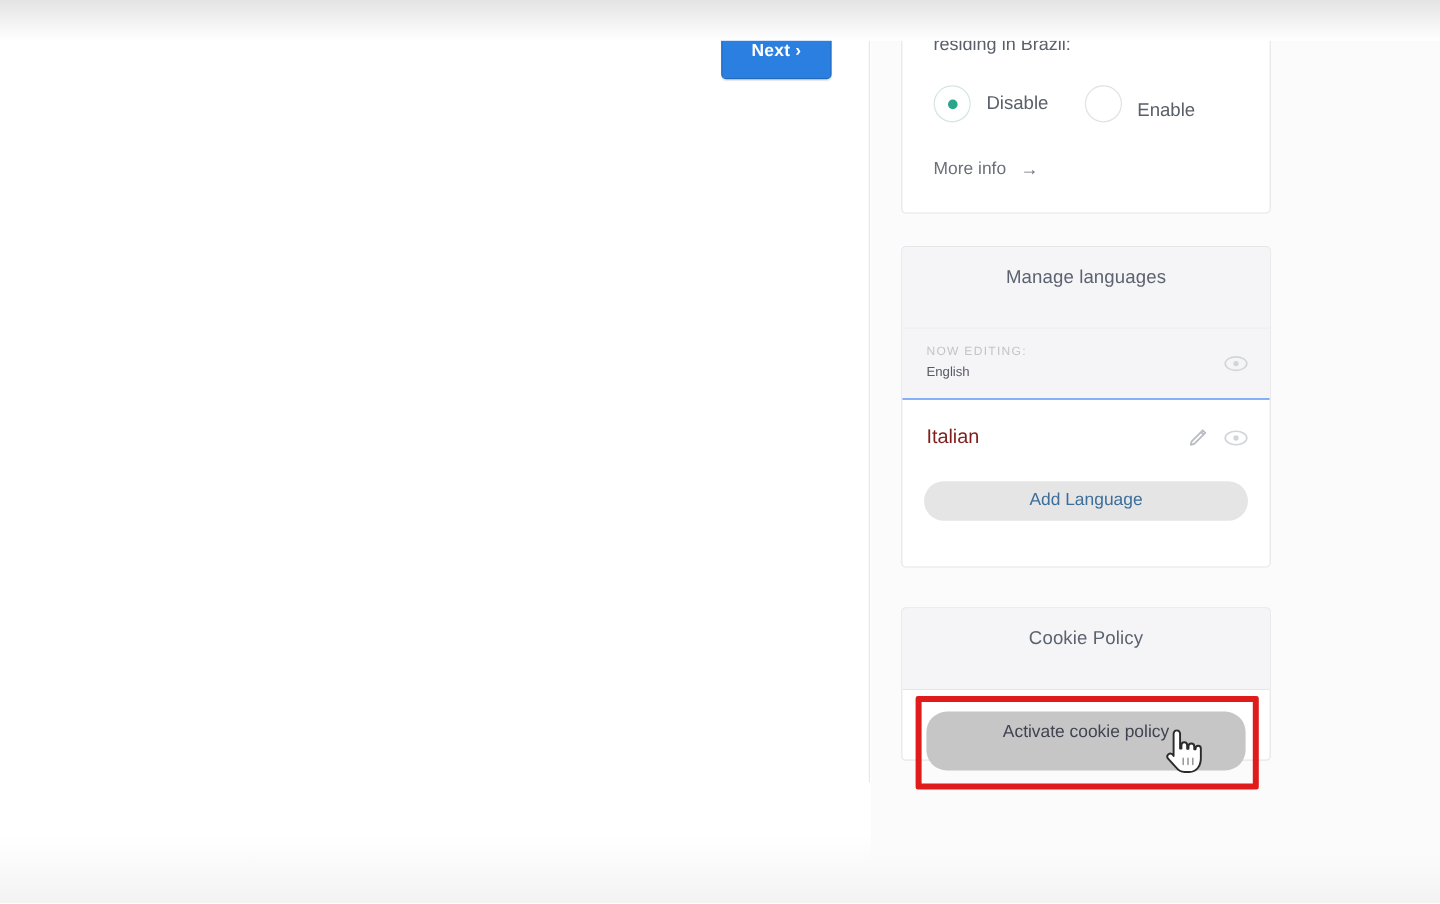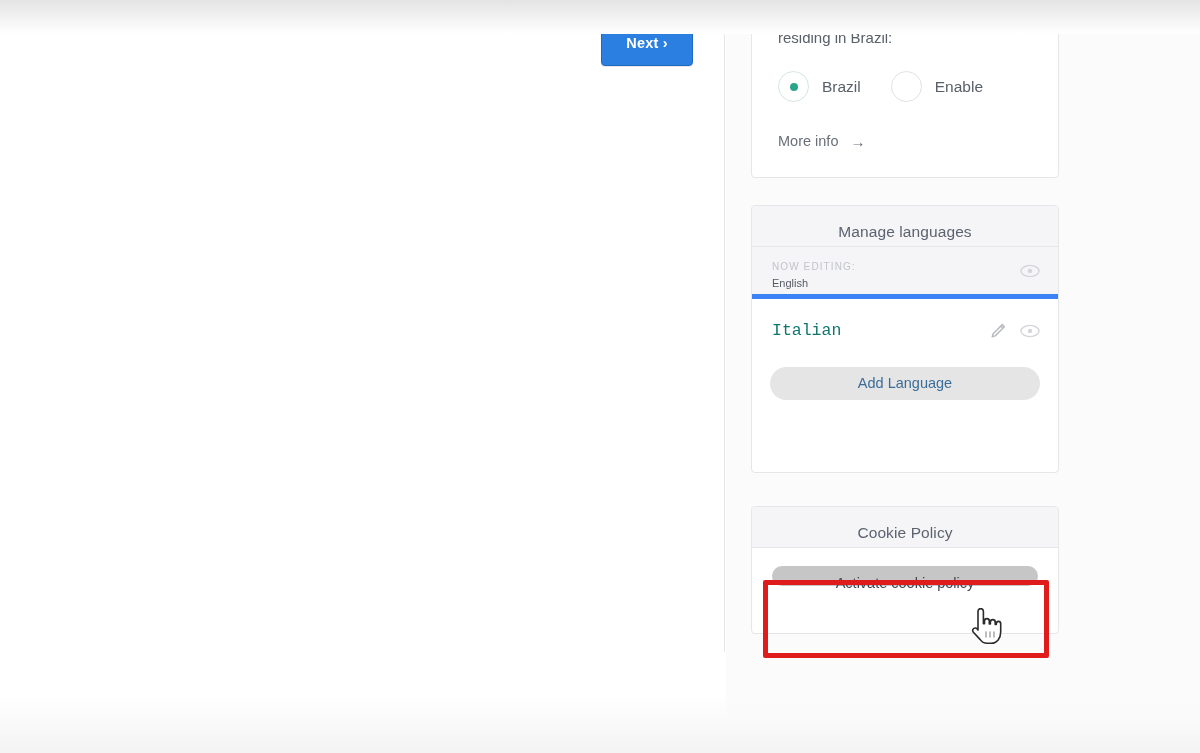--- a/index.html
+++ b/index.html
@@ -84,41 +84,41 @@
     border-radius: 4px;
   }
 
   .card-header {
     background: #f5f5f7;
     border-bottom: 1px solid #e6e6e8;
     border-radius: 3px 3px 0 0;
     text-align: center;
     font-size: 15.5px;
     color: #5c6370;
-    padding: 17px 10px 5px;
+    padding: 17px 10px 32px;
     letter-spacing: .1px;
   }
 
   
   #lgpd-card {
     top: -52px;
     height: 230px;
   }
   .lgpd-body { padding: 56px 26px 20px; }
 
   .lgpd-question {
     font-size: 15px;
     color: #5a6069;
     line-height: 1.48;
     margin-bottom: 22px;
   }
 
   .radio-row { display: flex; align-items: center; gap: 0; margin-bottom: 30px; }
   .radio-opt { display: flex; align-items: center; cursor: pointer; }
-  .radio-opt + .radio-opt { margin-left: 30px; }
+  .radio-opt + .radio-opt { margin-left: 30px; align-items: flex-end; }
 
   .radio-ring {
     width: 31px; height: 31px;
     border-radius: 50%;
     border: 1.5px solid #dfe3e2;
     display: flex; align-items: center; justify-content: center;
     background: #fff;
     flex: none;
   }
   .radio-ring.checked { border-color: #d5e6e1; }
@@ -141,43 +141,43 @@
     gap: 12px;
     cursor: pointer;
   }
   .arrow-right { display: inline-block; line-height: 1; font-size: 15px; color: #6a7078; }
 
   
   #lang-card { top: 205px; height: 268px; }
 
   .lang-now-editing {
     background: #f5f5f7;
-    border-bottom: 5px solid #3b82f6;
-    padding: 14px 20px 5px;
+    border-bottom: 1px solid #3b82f6;
+    padding: 14px 20px 16px;
     position: relative;
   }
   .now-editing-label {
     font-size: 10px;
     letter-spacing: 1.1px;
     color: #c2c4c9;
     text-transform: uppercase;
     margin-bottom: 5px;
   }
   .lang-name {
     font-size: 11px;
     color: #555b64;
   }
 
   .lang-row {
     padding: 22px 20px 23px;
     position: relative;
     display: flex;
     align-items: center;
   }
-  .lang-row .lang-name { font-size: 16.5px; color: #0f766e; font-family: Liberation Mono, monospace; }
+  .lang-row .lang-name { font-size: 16.5px; color: #7f1d1d; }
 
   .row-icons {
     position: absolute;
     right: 18px;
     top: 50%;
     transform: translateY(-50%);
     display: flex;
     align-items: center;
     gap: 14px;
   }
@@ -196,21 +196,21 @@
     cursor: pointer;
   }
 
   
   #cookie-card { top: 506px; height: 128px; }
   .cookie-body { padding: 18px 20px 22px; }
 
   .activate-btn {
     display: block;
     width: 100%;
-    height: 20px;
+    height: 49px;
     line-height: 34px;
     background: #c6c6c6;
     border-radius: 17px;
     text-align: center;
     font-size: 14.5px;
     color: #3f4450;
     cursor: pointer;
   }
 
   
@@ -250,21 +250,21 @@
 
     <div class="card" id="lgpd-card">
       <div class="lgpd-body">
         <div class="lgpd-question">Enable LGPD disclosures for users residing in Brazil:</div>
 
         <div class="radio-row">
           <div class="radio-opt">
             <span class="radio-ring checked">
               <span class="radio-dot"></span>
             </span>
-            <span class="radio-label">Brazil</span>
+            <span class="radio-label">Disable</span>
           </div>
 
           <div class="radio-opt">
             <span class="radio-ring"></span>
             <span class="radio-label">Enable</span>
           </div>
         </div>
 
         <div class="more-info">
           <span>More info</span>

